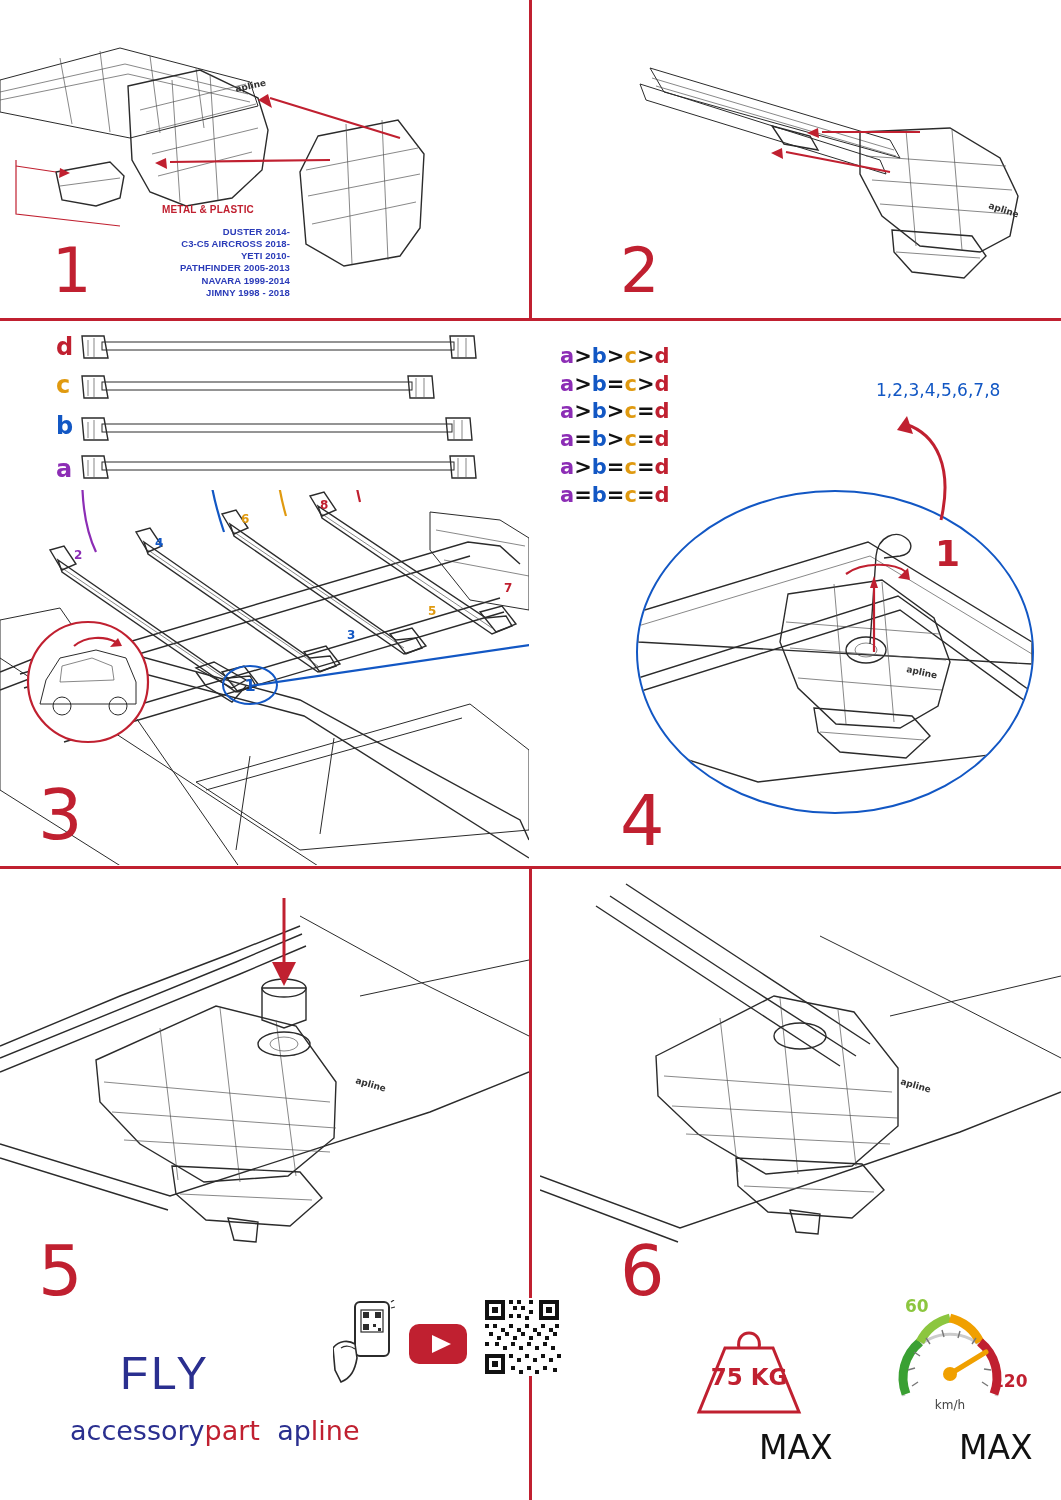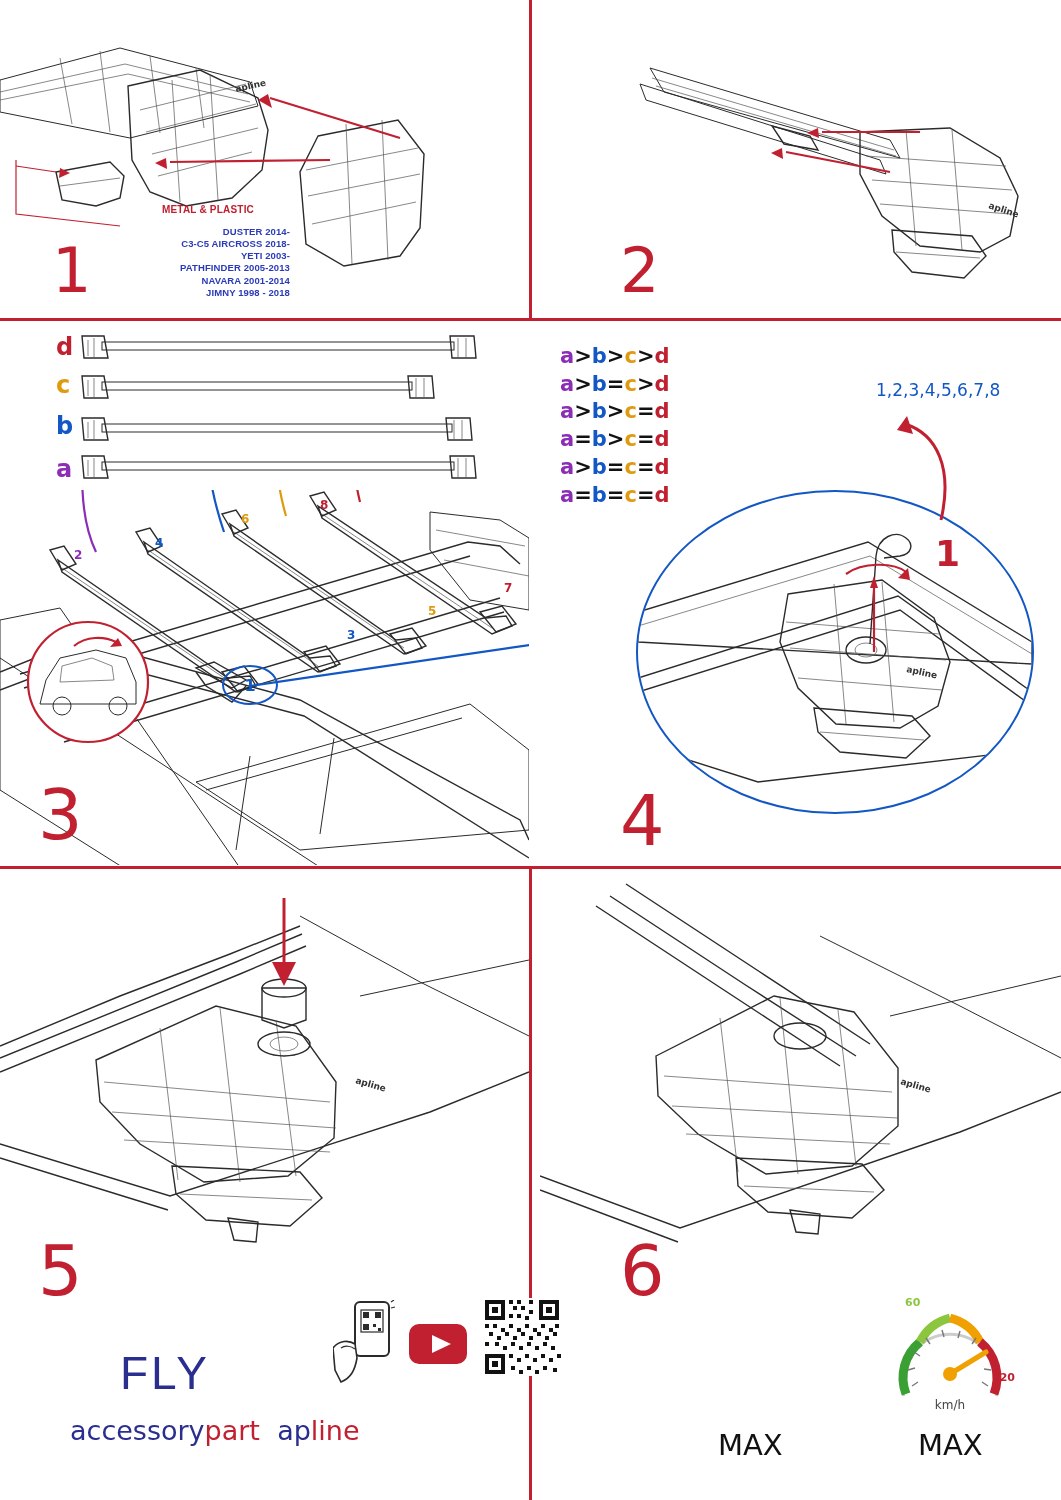--- a/index.html
+++ b/index.html
@@ -121,31 +121,32 @@
 
   
   .weightbox { position:absolute; left:695px; top:1318px; width:108px; height:100px; }
   .weighttxt {
     position:absolute; left:0; top:46px; width:108px; text-align:center;
     font-size:23px; font-weight:bold; color:#c02030;
     font-family:"DejaVu Sans", sans-serif;
   }
   .maxlbl {
     position:absolute;
-    font-size:29px; color:#111;
-    font-family:"DejaVu Sans", sans-serif;
+    font-size:33px; color:#111;
+    font-family:"DejaVu Sans", sans-serif;
+    margin-left:41px;
   }
 
   
   .speedo { position:absolute; left:890px; top:1300px; width:120px; height:120px; }
   .kmh {
     position:absolute; left:890px; top:1398px; width:120px; text-align:center;
     font-size:12px; color:#444; font-family:"DejaVu Sans", sans-serif;
   }
-  .sp-num { position:absolute; font-size:11px; font-weight:bold; font-family:"DejaVu Sans", sans-serif; }
+  .sp-num { position:absolute; font-size:17px; font-weight:bold; font-family:"DejaVu Sans", sans-serif; }
 
   
   .qr { position:absolute; left:483px; top:1298px; width:78px; height:78px; }
   .yt { position:absolute; left:409px; top:1324px; width:58px; height:40px; }
   .phoneicon { position:absolute; left:333px; top:1300px; width:62px; height:84px; }
 
   svg { display:block; }
   .ln { fill:none; stroke:#2b2b2b; stroke-width:1; }
   .ln2 { fill:none; stroke:#2b2b2b; stroke-width:1.4; }
   .lnthin { fill:none; stroke:#555; stroke-width:0.7; }
@@ -202,23 +203,23 @@
     <polygon points="166,138 155,143 167,149" fill="#c02030"></polygon>
     <path class="redthin" d="M16 140 L16 194 L120 206"></path>
     <path class="redthin" d="M16 146 L56 152"></path>
     <polygon points="60,148 70,153 59,158" fill="#c02030"></polygon>
   </svg>
 
   <div class="metalplastic">METAL &amp; PLASTIC</div>
   <div class="carlist">
     <div>DUSTER 2014-</div>
     <div>C3-C5 AIRCROSS 2018-</div>
-    <div>YETI 2003-</div>
+    <div>YETI 2010-</div>
     <div>PATHFINDER 2005-2013</div>
-    <div>NAVARA 2001-2014</div>
+    <div>NAVARA 1999-2014</div>
     <div>JIMNY 1998 - 2018</div>
   </div>
   <div class="stepnum" style="left:52px; top:240px;">1</div>
 
   <svg style="position:absolute; left:560px; top:40px;" width="500" height="260">
     <g>
 
       <path class="ln" d="M90 28 L330 100 L340 118 L104 52 Z" fill="#fbfbfb"></path>
       <path class="lnthin" d="M92 38 L334 110"></path>
       <path class="lnthin" d="M96 46 L336 116"></path>
@@ -560,20 +561,27 @@
 
     <ellipse class="ln2" cx="260" cy="160" rx="26" ry="13" fill="#f0f0f0"></ellipse>
 
     <path class="ln2" d="M196 282 L322 288 L344 314 L312 342 L228 336 L198 310 Z" fill="#f5f5f5"></path>
     <path class="lnthin" d="M204 310 L334 316"></path>
     <path class="ln2" d="M250 334 L280 338 L278 358 L256 356 Z" fill="#f0f0f0"></path>
     <text class="logo-ap" x="360" y="208" transform="rotate(16 360 208)">apline</text>
   </svg>
   <div class="stepnum big" style="left:620px; top:1236px;">6</div>
 
+  <div class="weightbox">
+    <svg width="108" height="100" viewBox="0 0 108 100">
+      <path d="M30 30 L78 30 L104 94 L4 94 Z" fill="#ffffff" stroke="#c02030" stroke-width="3"></path>
+      <path d="M44 30 C40 10 68 10 64 30" fill="none" stroke="#c02030" stroke-width="3"></path>
+    </svg>
+    <div class="weighttxt">75 KG</div>
+  </div>
   <div class="maxlbl" style="left:718px; top:1428px;">MAX</div>
 
   <svg class="speedo" viewBox="0 0 120 120">
     <path d="M14 96 A48 48 0 1 1 106 96" fill="none" stroke="#cccccc" stroke-width="3"></path>
     <path d="M16 94 A46 46 0 0 1 30 42" fill="none" stroke="#3aa033" stroke-width="9"></path>
     <path d="M30 42 A46 46 0 0 1 60 18" fill="none" stroke="#8cc63f" stroke-width="9"></path>
     <path d="M60 18 A46 46 0 0 1 90 42" fill="none" stroke="#f0a000" stroke-width="9"></path>
     <path d="M90 42 A46 46 0 0 1 104 94" fill="none" stroke="#c02030" stroke-width="9"></path>
     <g stroke="#777" stroke-width="1.4">
       <path d="M22 86 L28 82"></path>

